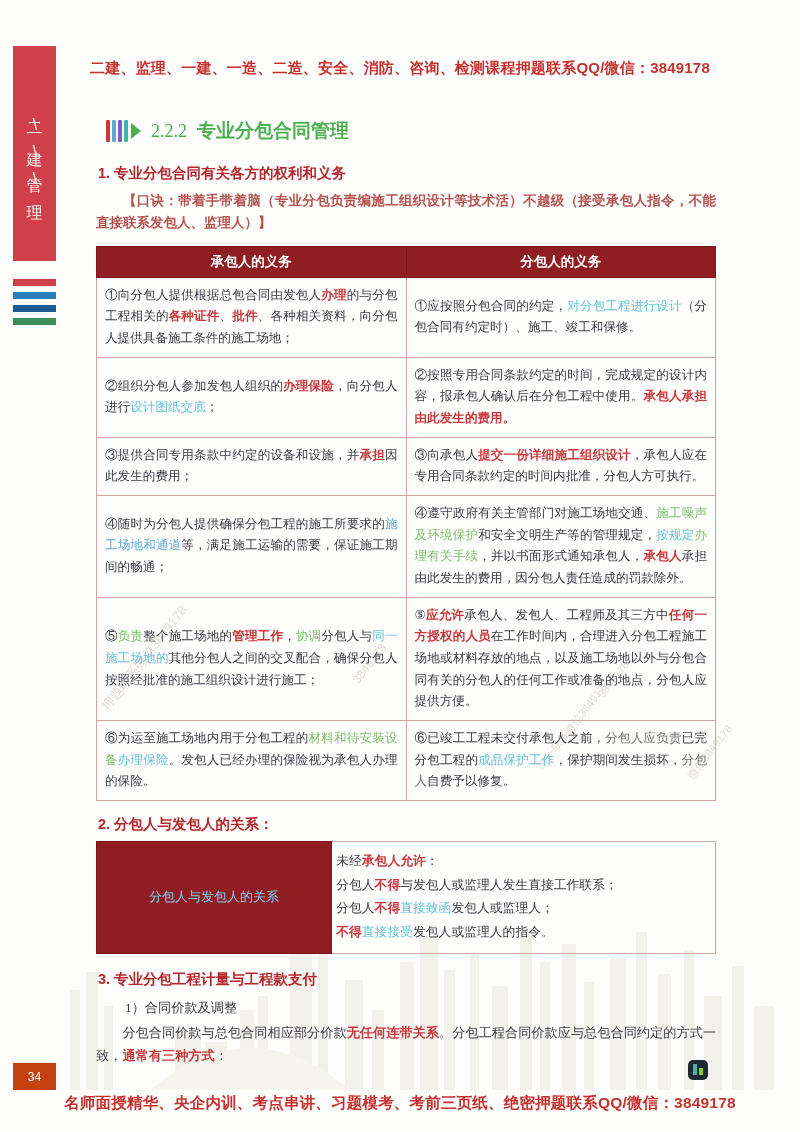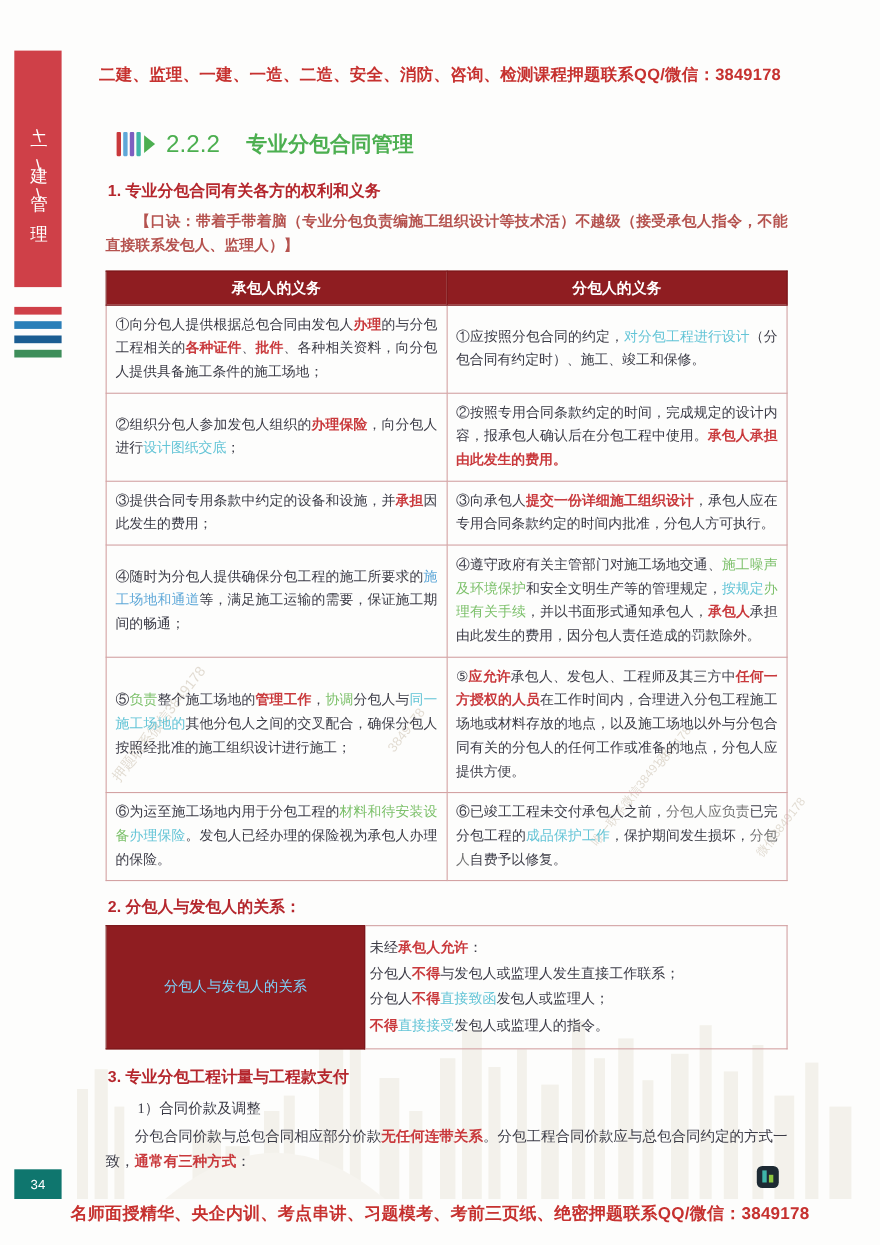--- a/index.html
+++ b/index.html
@@ -80,21 +80,21 @@
     letter-spacing: .2px;
     white-space: nowrap;
   }
   .banner-top { top: 59px; }
   .banner-bottom { bottom: 18px; font-size: 15.5px; }
 
   .page-num {
     position: absolute;
     left: 13px; bottom: 42px;
     width: 43px; height: 27px;
-    background: #0f766e;
+    background: #c2410c;
     color: #fff;
     font-family: "Liberation Sans", sans-serif;
     font-size: 12px;
     display: flex; align-items: center; justify-content: center;
   }
 
   
   .content {
     position: absolute;
     left: 96px; top: 118px;
@@ -110,27 +110,26 @@
   }
   .sec-icon { display: flex; align-items: center; gap: 2.5px; height: 22px; }
   .sec-icon i { display: block; width: 3.5px; height: 22px; border-radius: 1px; }
   .sec-icon .arrow {
     width: 0; height: 0; margin-left: 1px;
     border-top: 8px solid transparent;
     border-bottom: 8px solid transparent;
     border-left: 10px solid #4caf50;
   }
   .sec-num {
-    font-family: Liberation Sans, sans-serif;
-    font-size: 22px; color: #4caf50; font-weight: normal;
+    font-family: Liberation Serif, serif;
+    font-size: 18px; color: #4caf50; font-weight: normal;
   }
   .sec-title {
     font-family: "Liberation Sans", sans-serif;
     font-size: 19px; color: #4caf50; font-weight: bold;
-    margin-left: 14px;
   }
 
   h3.sub {
     font-family: "Liberation Sans", sans-serif;
     font-size: 14.5px;
     color: #b5272d;
     font-weight: bold;
     margin: 0 0 7px 2px;
   }
 

